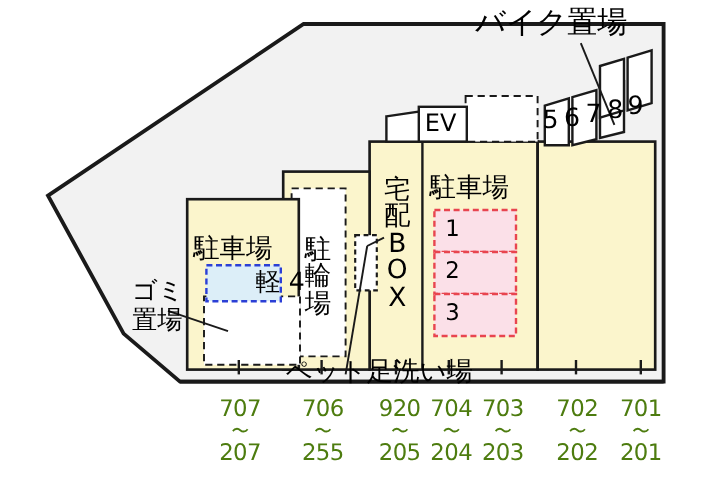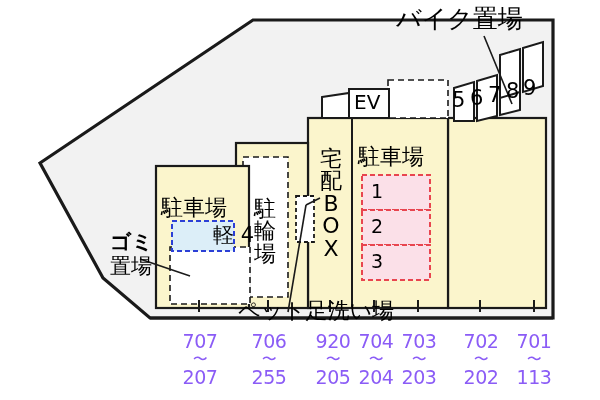--- a/index.html
+++ b/index.html
@@ -33,21 +33,21 @@
     white-space: normal;
     line-height: 1.02;
     text-align: center;
   }
   .vert span {
     display: block;
   }
   .roomnum {
     position: absolute;
     text-align: center;
-    color: #8b5cf6;
+    color: #4d7c0f;
     font-family: "DejaVu Sans", "Liberation Sans", sans-serif;
     font-size: 19px;
     letter-spacing: -0.5px;
   }
   .roomnum .top { display:block; }
   .roomnum .tilde { display:block; font-size: 15px; line-height: 0.95; }
   .roomnum .bot { display:block; }
   .slotnum {
     position: absolute;
     font-size: 19px;
@@ -143,21 +143,21 @@
   <div class="lbl" style="left:358px; top:146px; font-size:22px;">駐車場</div>
 
   <div class="lbl" style="left:161px; top:197px; font-size:22px;">駐車場</div>
 
   <div class="lbl vert" style="left:250px; top:198px; font-size:22px; width:30px;">
     <span>駐</span>
     <span>輪</span>
     <span>場</span>
   </div>
 
-  <div class="lbl" style="left:110px; top:232px; font-size:21px;font-weight:bold;">ゴミ</div>
+  <div class="lbl" style="left:110px; top:232px; font-size:21px;">ゴミ</div>
   <div class="lbl" style="left:110px; top:256px; font-size:21px;">置場</div>
 
   <div class="lbl" style="left:238px; top:300px; font-size:22px;">ペット足洗い場</div>
 
   <div class="lbl" style="left:177px; top:225px; font-size:21px;margin-left:36px;">軽 4</div>
 
   <div class="slotnum" style="left:371px; top:180px;">1</div>
   <div class="slotnum" style="left:371px; top:215px;">2</div>
   <div class="slotnum" style="left:371px; top:250px;">3</div>
 
@@ -193,16 +193,16 @@
     <span class="bot">203</span>
   </div>
   <div class="roomnum" style="left:453px; top:330px; width:56px;">
     <span class="top">702</span>
     <span class="tilde">〜</span>
     <span class="bot">202</span>
   </div>
   <div class="roomnum" style="left:506px; top:330px; width:56px;">
     <span class="top">701</span>
     <span class="tilde">〜</span>
-    <span class="bot">113</span>
+    <span class="bot">201</span>
   </div>
 
 </div>
 
 </body></html>

